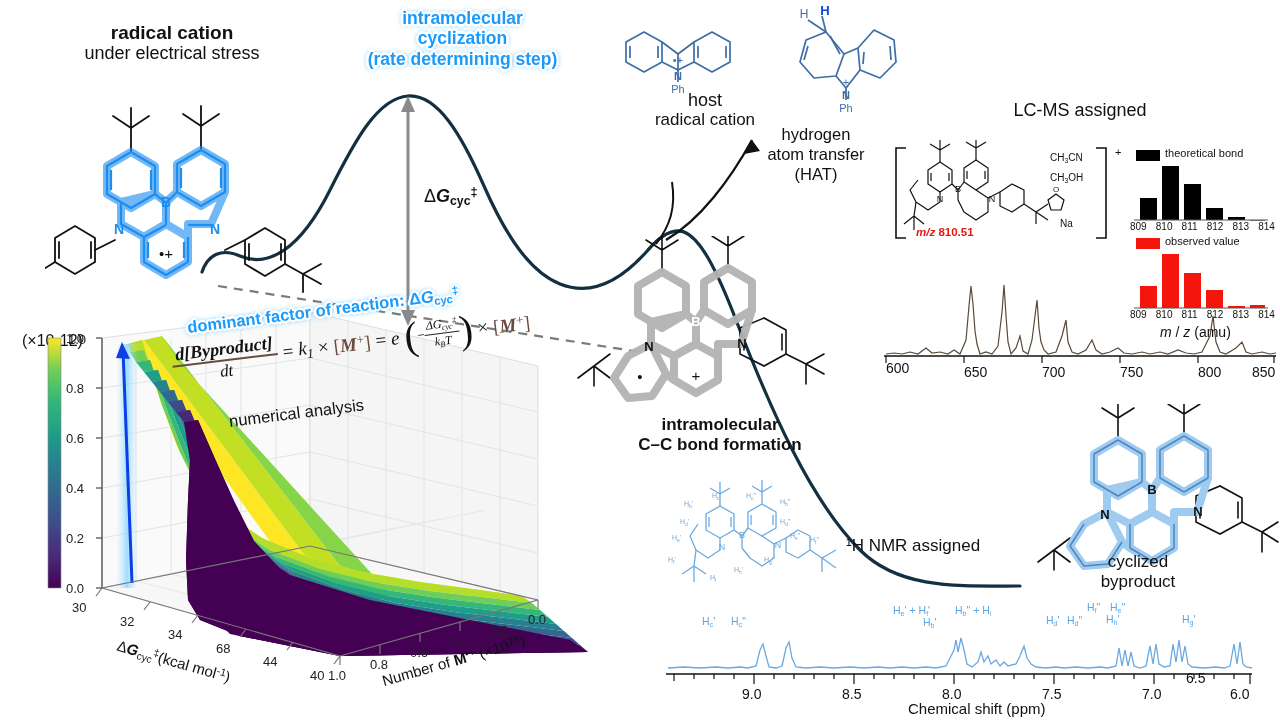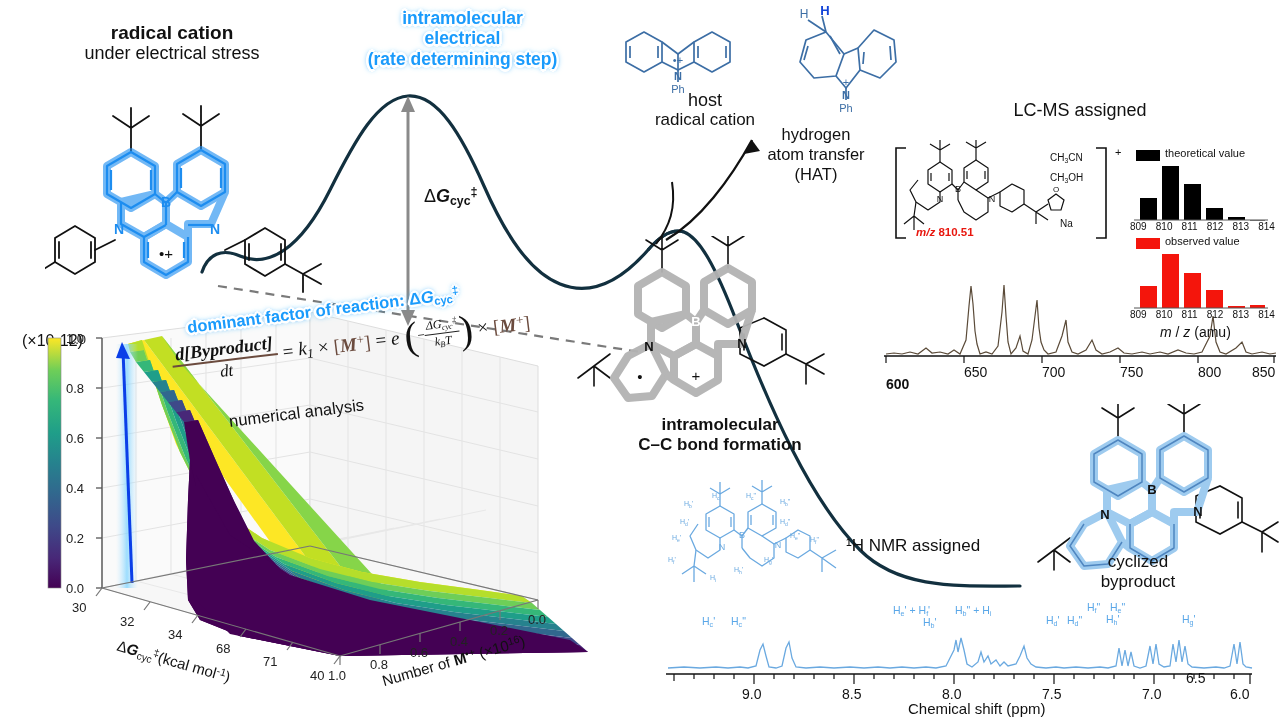--- a/index.html
+++ b/index.html
@@ -142,21 +142,21 @@
     <path d="M103,150 L103,166 M139,150 L139,166"></path>
   </g>
   <text x="121" y="115" font-size="14" font-weight="bold" fill="#1d8df0" text-anchor="middle" font-family="'Liberation Sans',sans-serif">B</text>
   <text x="74" y="142" font-size="14" font-weight="bold" fill="#1d8df0" text-anchor="middle" font-family="'Liberation Sans',sans-serif">N</text>
   <text x="170" y="142" font-size="14" font-weight="bold" fill="#1d8df0" text-anchor="middle" font-family="'Liberation Sans',sans-serif">N</text>
   <text x="121" y="167" font-size="15" fill="#111" text-anchor="middle" font-family="'Liberation Sans',sans-serif">•+</text>
 </svg>
 
 <div class="abs ctr t-cyc">
   <div class="glow">intramolecular</div>
-  <div class="glow">electrical</div>
+  <div class="glow">cyclization</div>
   <div class="glow">(rate determining step)</div>
 </div>
 
 <div class="abs t-dg">
   <span class="nb">Δ</span><span style="font-style:italic;">G</span><span class="sub">cyc</span><span class="sup">‡</span>
 </div>
 
 <svg class="abs" style="left:608px;top:16px;" width="140" height="78" viewBox="0 0 140 78">
   <g stroke="#3c6ea5" stroke-width="1.7" fill="none" stroke-linejoin="round">
     <path d="M36,16 L18,26 L18,46 L36,56 L54,46 L54,26 Z"></path>
@@ -386,21 +386,21 @@
   <div class="abs ax" style="left:56px;top:81px;">0.8</div>
   <div class="abs ax" style="left:56px;top:131px;">0.6</div>
   <div class="abs ax" style="left:56px;top:181px;">0.4</div>
   <div class="abs ax" style="left:56px;top:231px;">0.2</div>
   <div class="abs ax" style="left:56px;top:281px;">0.0</div>
 
   <div class="abs ax" style="left:62px;top:300px;">30</div>
   <div class="abs ax" style="left:110px;top:314px;">32</div>
   <div class="abs ax" style="left:158px;top:327px;">34</div>
   <div class="abs ax" style="left:206px;top:341px;">68</div>
-  <div class="abs ax" style="left:253px;top:354px;">71</div>
+  <div class="abs ax" style="left:253px;top:354px;">44</div>
   <div class="abs ax" style="left:300px;top:368px;">40</div>
 
   <div class="abs ax" style="left:318px;top:368px;">1.0</div>
   <div class="abs ax" style="left:360px;top:357px;">0.8</div>
   <div class="abs ax" style="left:400px;top:345px;">0.6</div>
   <div class="abs ax" style="left:440px;top:334px;">0.4</div>
   <div class="abs ax" style="left:480px;top:323px;">0.2</div>
   <div class="abs ax" style="left:518px;top:312px;">0.0</div>
 
   <div class="abs" style="left:110px;top:336px;font-size:15px;transform:rotate(16deg);transform-origin:left top;white-space:nowrap;">
@@ -502,40 +502,40 @@
   <g stroke="#111" stroke-width="1.2">
     <line x1="6" y1="80" x2="6" y2="87"></line>
     <line x1="84" y1="80" x2="84" y2="87"></line>
     <line x1="162" y1="80" x2="162" y2="87"></line>
     <line x1="240" y1="80" x2="240" y2="87"></line>
     <line x1="318" y1="80" x2="318" y2="87"></line>
     <line x1="394" y1="80" x2="394" y2="87"></line>
   </g>
 </svg>
 
-<div class="abs ms-tick" style="left:886px;top:376px;font-weight:bold;">600</div>
+<div class="abs ms-tick" style="left:886px;top:360px;">600</div>
 <div class="abs ms-tick" style="left:964px;top:364px;">650</div>
 <div class="abs ms-tick" style="left:1042px;top:364px;">700</div>
 <div class="abs ms-tick" style="left:1120px;top:364px;">750</div>
 <div class="abs ms-tick" style="left:1198px;top:364px;">800</div>
 <div class="abs ms-tick" style="left:1252px;top:364px;">850</div>
 
 <svg class="abs" style="left:1130px;top:146px;" width="140" height="88" viewBox="0 0 140 88">
   <rect x="6" y="4" width="24" height="11" fill="#000"></rect>
   <g fill="#000">
     <rect x="10" y="52" width="17" height="22"></rect>
     <rect x="32" y="20" width="17" height="54"></rect>
     <rect x="54" y="38" width="17" height="36"></rect>
     <rect x="76" y="62" width="17" height="12"></rect>
     <rect x="98" y="71" width="17" height="3"></rect>
     <rect x="120" y="74" width="15" height="0.5"></rect>
   </g>
   <line x1="4" y1="74" x2="138" y2="74" stroke="#555" stroke-width="1"></line>
 </svg>
-<div class="abs legend-txt" style="left:1165px;top:147px;">theoretical value</div>
+<div class="abs legend-txt" style="left:1165px;top:147px;">theoretical bond</div>
 
 <div class="abs" style="left:1130px;top:221px;width:145px;display:flex;justify-content:space-between;">
   <span class="iso-tick">809</span>
   <span class="iso-tick">810</span>
   <span class="iso-tick">811</span>
   <span class="iso-tick">812</span>
   <span class="iso-tick">813</span>
   <span class="iso-tick">814</span>
 </div>
 

